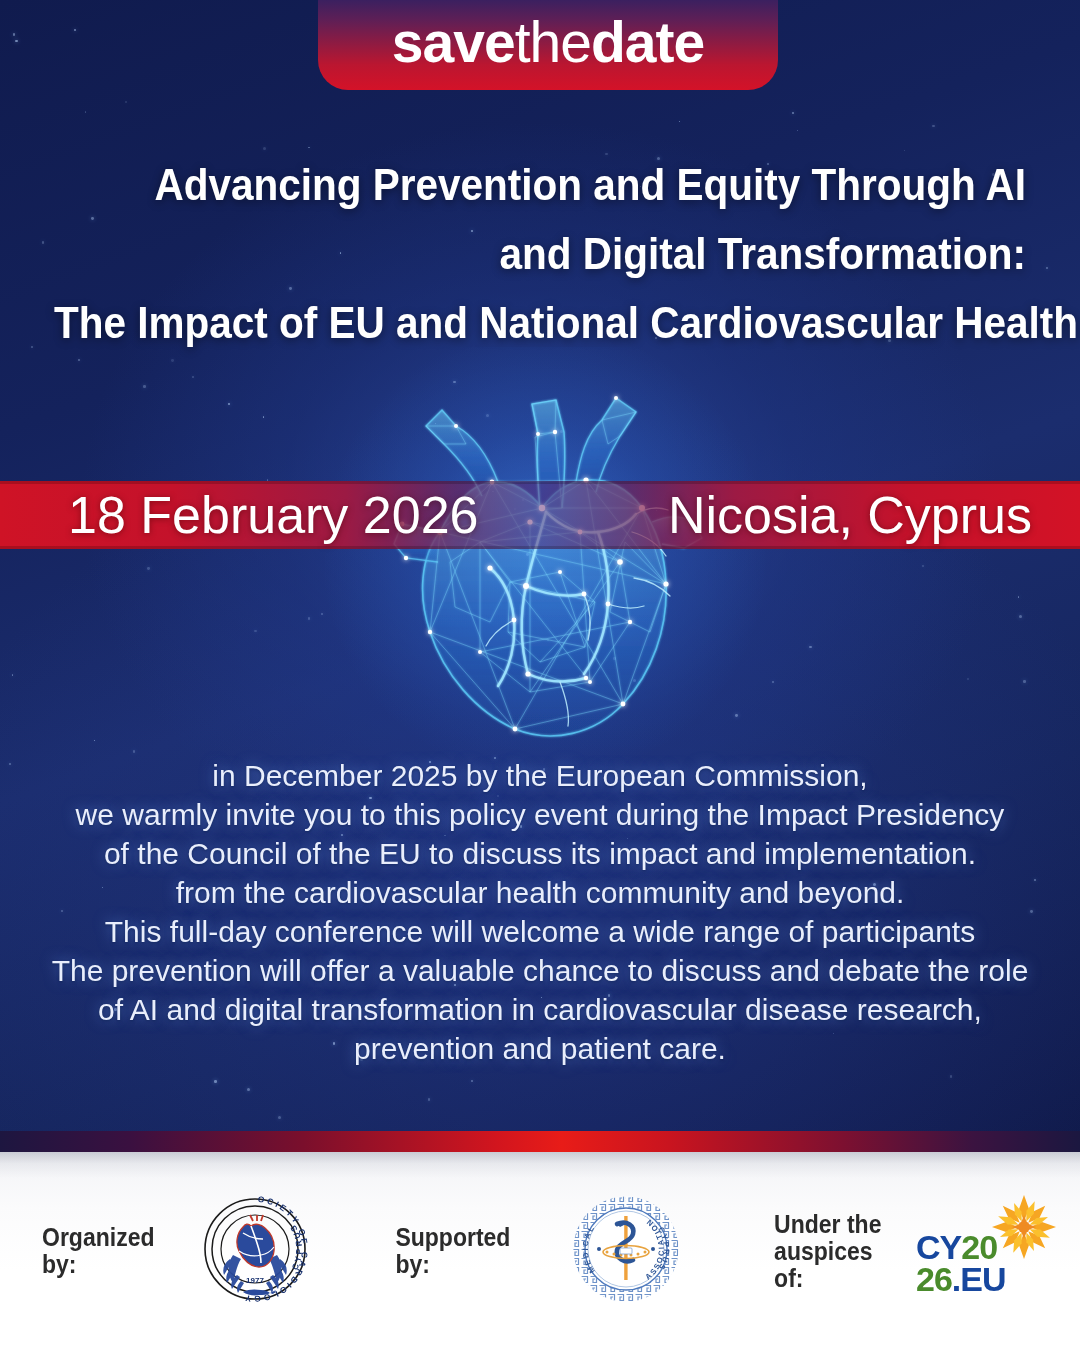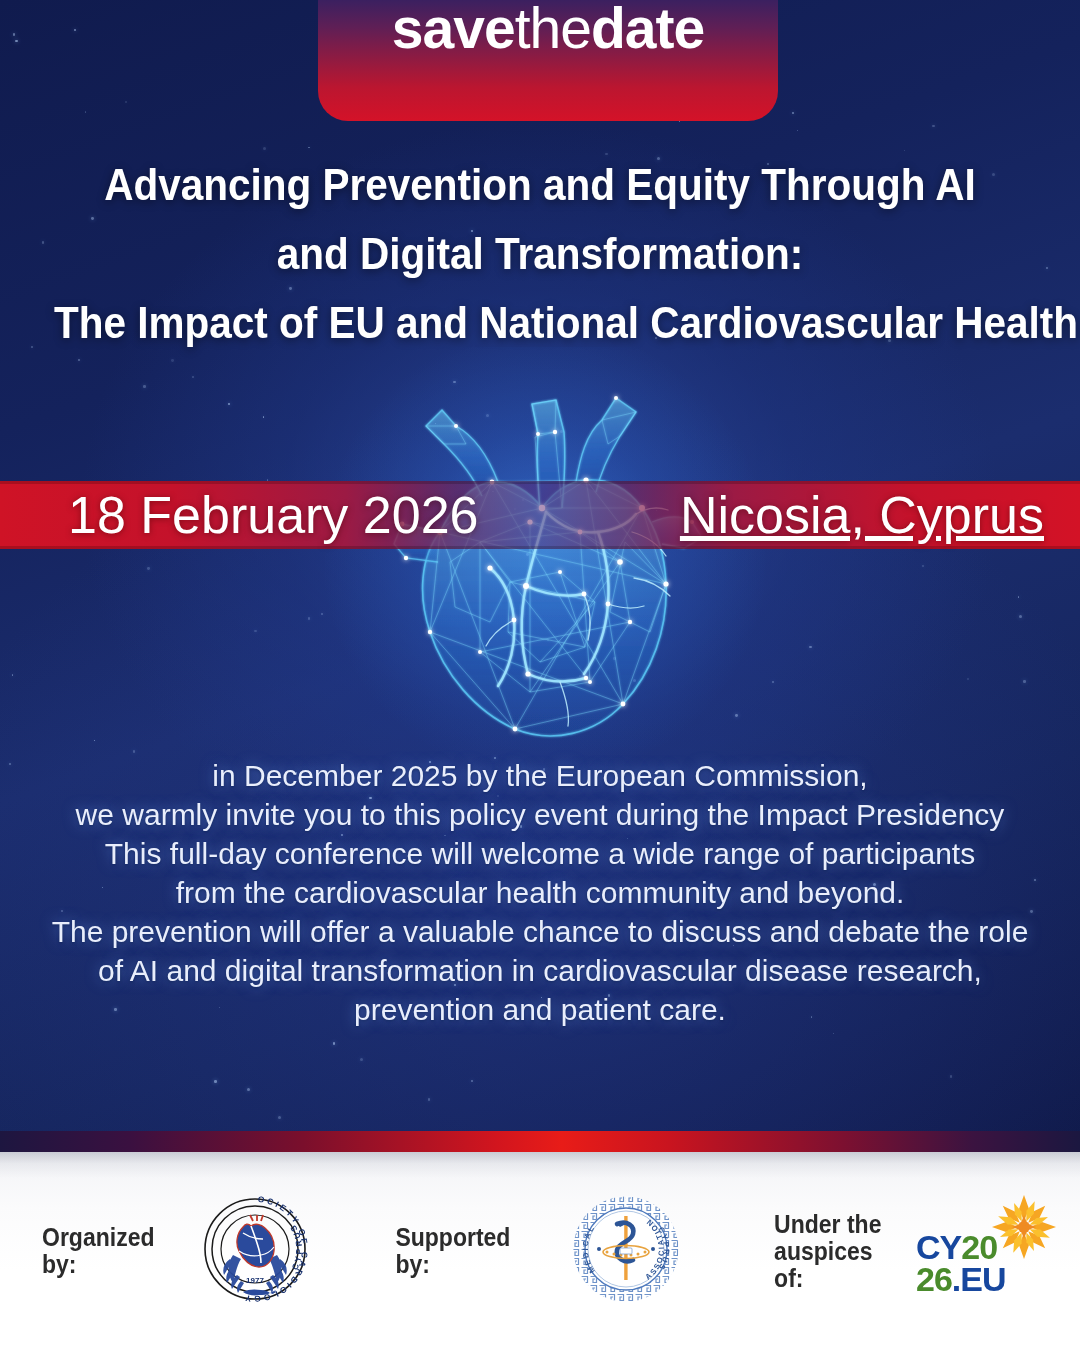--- a/index.html
+++ b/index.html
@@ -40,46 +40,46 @@
     position:absolute;
     border-radius:50%;
     background:#bcd8ff;
     box-shadow:0 0 4px rgba(150,200,255,.9);
   }
 
   
   .stdate-banner {
     position:absolute;
     left:318px; top:0;
-    width:460px; height:121px;
+    width:460px; height:90px;
     background:linear-gradient(180deg, #3b2060 0%, #5e1f56 22%, #8e1b42 48%, #bb1630 72%, #d41228 100%);
     border-bottom-left-radius:30px;
     border-bottom-right-radius:30px;
     display:flex;
-    align-items:flex-start;
+    align-items:center;
     justify-content:center;
     z-index:6;
   }
   .stdate-text {
     color:#ffffff;
     font-size:57px;
     letter-spacing:-1px;
     line-height:1;
     white-space:nowrap;
     padding-bottom:6px;
   }
   .stdate-text .b { font-weight:bold; }
   .stdate-text .l { font-weight:normal; }
 
   
   .title-block {
     position:absolute;
     left:0; top:150px;
     width:1080px;
-    text-align:center;
+    text-align:right;
     z-index:5;
   }
   .title-line {
     color:#ffffff;
     font-family:"Liberation Sans Narrow","Liberation Sans", sans-serif;
     font-weight:bold;
     font-size:45px;
     line-height:69px;
     letter-spacing:0px;
     transform:scaleX(0.90);
@@ -133,21 +133,21 @@
     color:#ffffff;
     font-size:52px;
     font-weight:normal;
     letter-spacing:0px;
     white-space:nowrap;
     text-shadow:0 1px 6px rgba(60,0,0,.5);
     position:relative;
     z-index:2;
   }
   .band-date { margin-left:68px; }
-  .band-place { margin-right:36px;text-decoration:underline; }
+  .band-place { margin-right:48px; }
 
   
   .body-text {
     position:absolute;
     left:0; top:756px;
     width:1080px;
     text-align:center;
     z-index:5;
   }
   .body-line {
@@ -459,22 +459,23 @@
   <div class="date-band">
     <div class="band-edge-top"></div>
     <div class="band-text band-date">18 February 2026</div>
     <div class="band-text band-place">Nicosia, Cyprus</div>
     <div class="band-edge-bot"></div>
   </div>
 
   <div class="body-text">
     <div class="body-line">in December 2025 by the European Commission,</div>
     <div class="body-line">we warmly invite you to this policy event during the Impact Presidency</div>
+    <div class="body-line">of the Council of the EU to discuss its impact and implementation.</div>
+    <div class="body-line">from the cardiovascular health community and beyond.</div>
     <div class="body-line">This full-day conference will welcome a wide range of participants</div>
-    <div class="body-line">from the cardiovascular health community and beyond.</div>
     <div class="body-line">The prevention will offer a valuable chance to discuss and debate the role</div>
     <div class="body-line">of AI and digital transformation in cardiovascular disease research,</div>
     <div class="body-line">prevention  and patient care.</div>
   </div>
 
   <div class="red-strip"></div>
 
   <div class="footer">
     <div class="footer-shadow"></div>
     <div class="footer-row">

